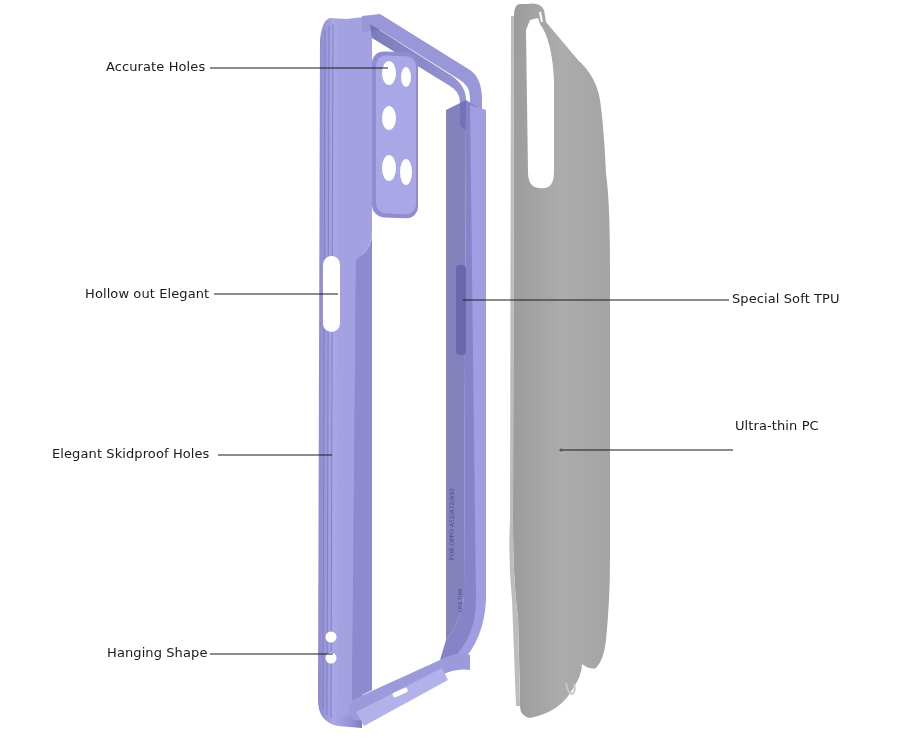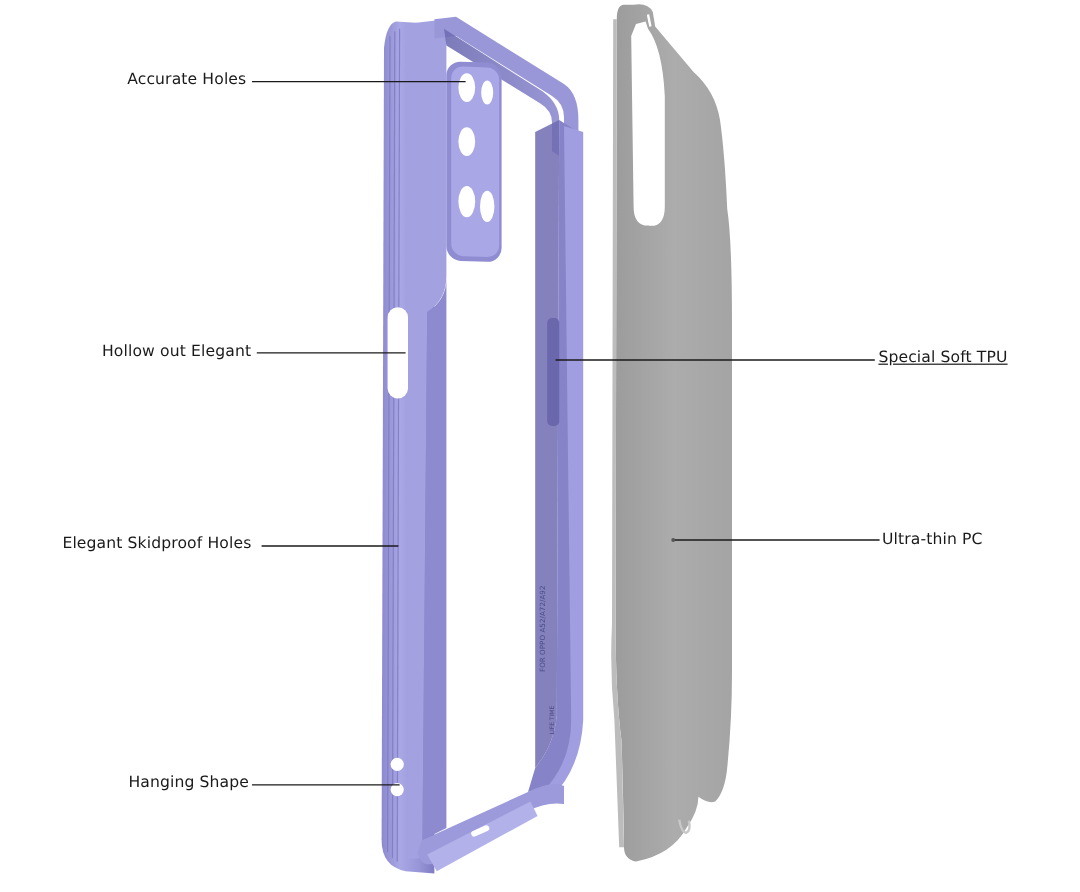--- a/index.html
+++ b/index.html
@@ -107,15 +107,15 @@
       <line x1="463" y1="300" x2="729" y2="300"></line>
       <line x1="560" y1="450" x2="733" y2="450"></line>
     </g>
     <circle cx="561" cy="450" r="1.6" fill="#555"></circle>
   </svg>
 
   <div class="label" style="left:106px; top:59px;">Accurate Holes</div>
   <div class="label" style="left:85px;  top:286px;">Hollow out Elegant</div>
   <div class="label" style="left:52px;  top:446px;">Elegant Skidproof Holes</div>
   <div class="label" style="left:107px; top:645px;">Hanging Shape</div>
-  <div class="label" style="left:732px; top:291px;text-decoration:underline;">Special Soft TPU</div>
-  <div class="label" style="left:735px; top:442px;text-align:center;">Ultra-thin PC</div>
+  <div class="label" style="left:732px; top:291px;">Special Soft TPU</div>
+  <div class="label" style="left:735px; top:418px;text-align:center;">Ultra-thin PC</div>
 </div>
 
 </body></html>

